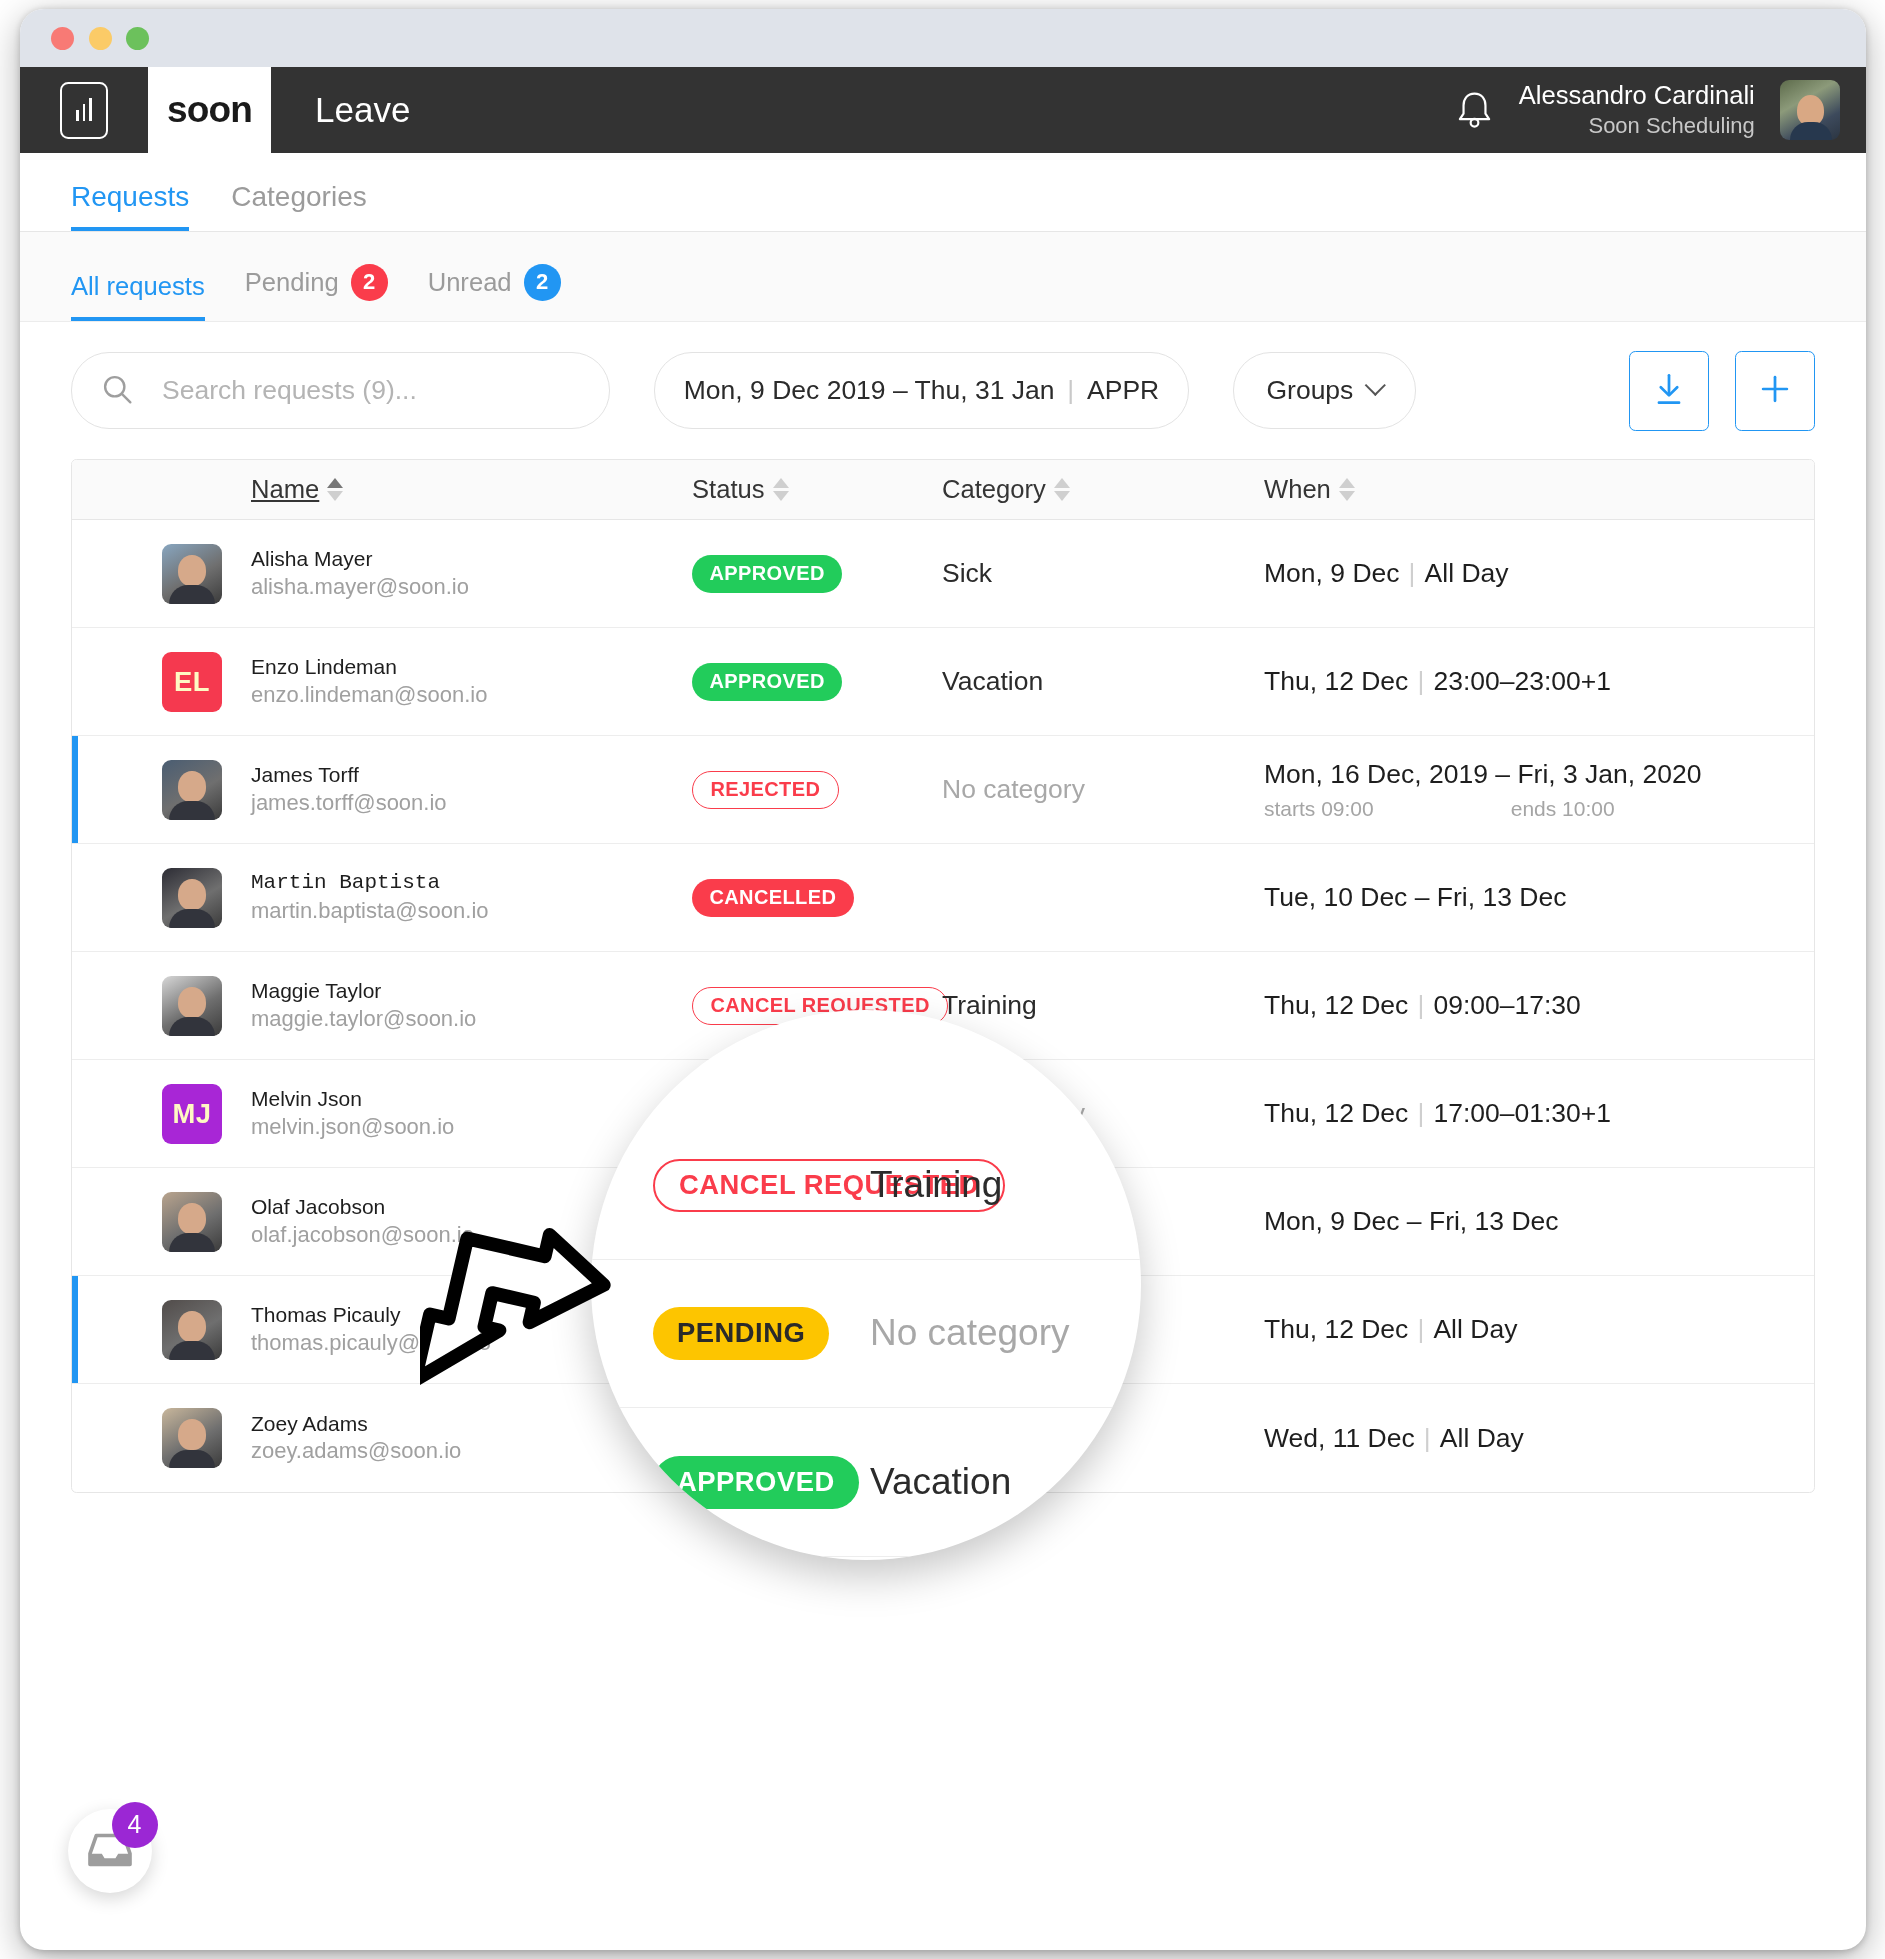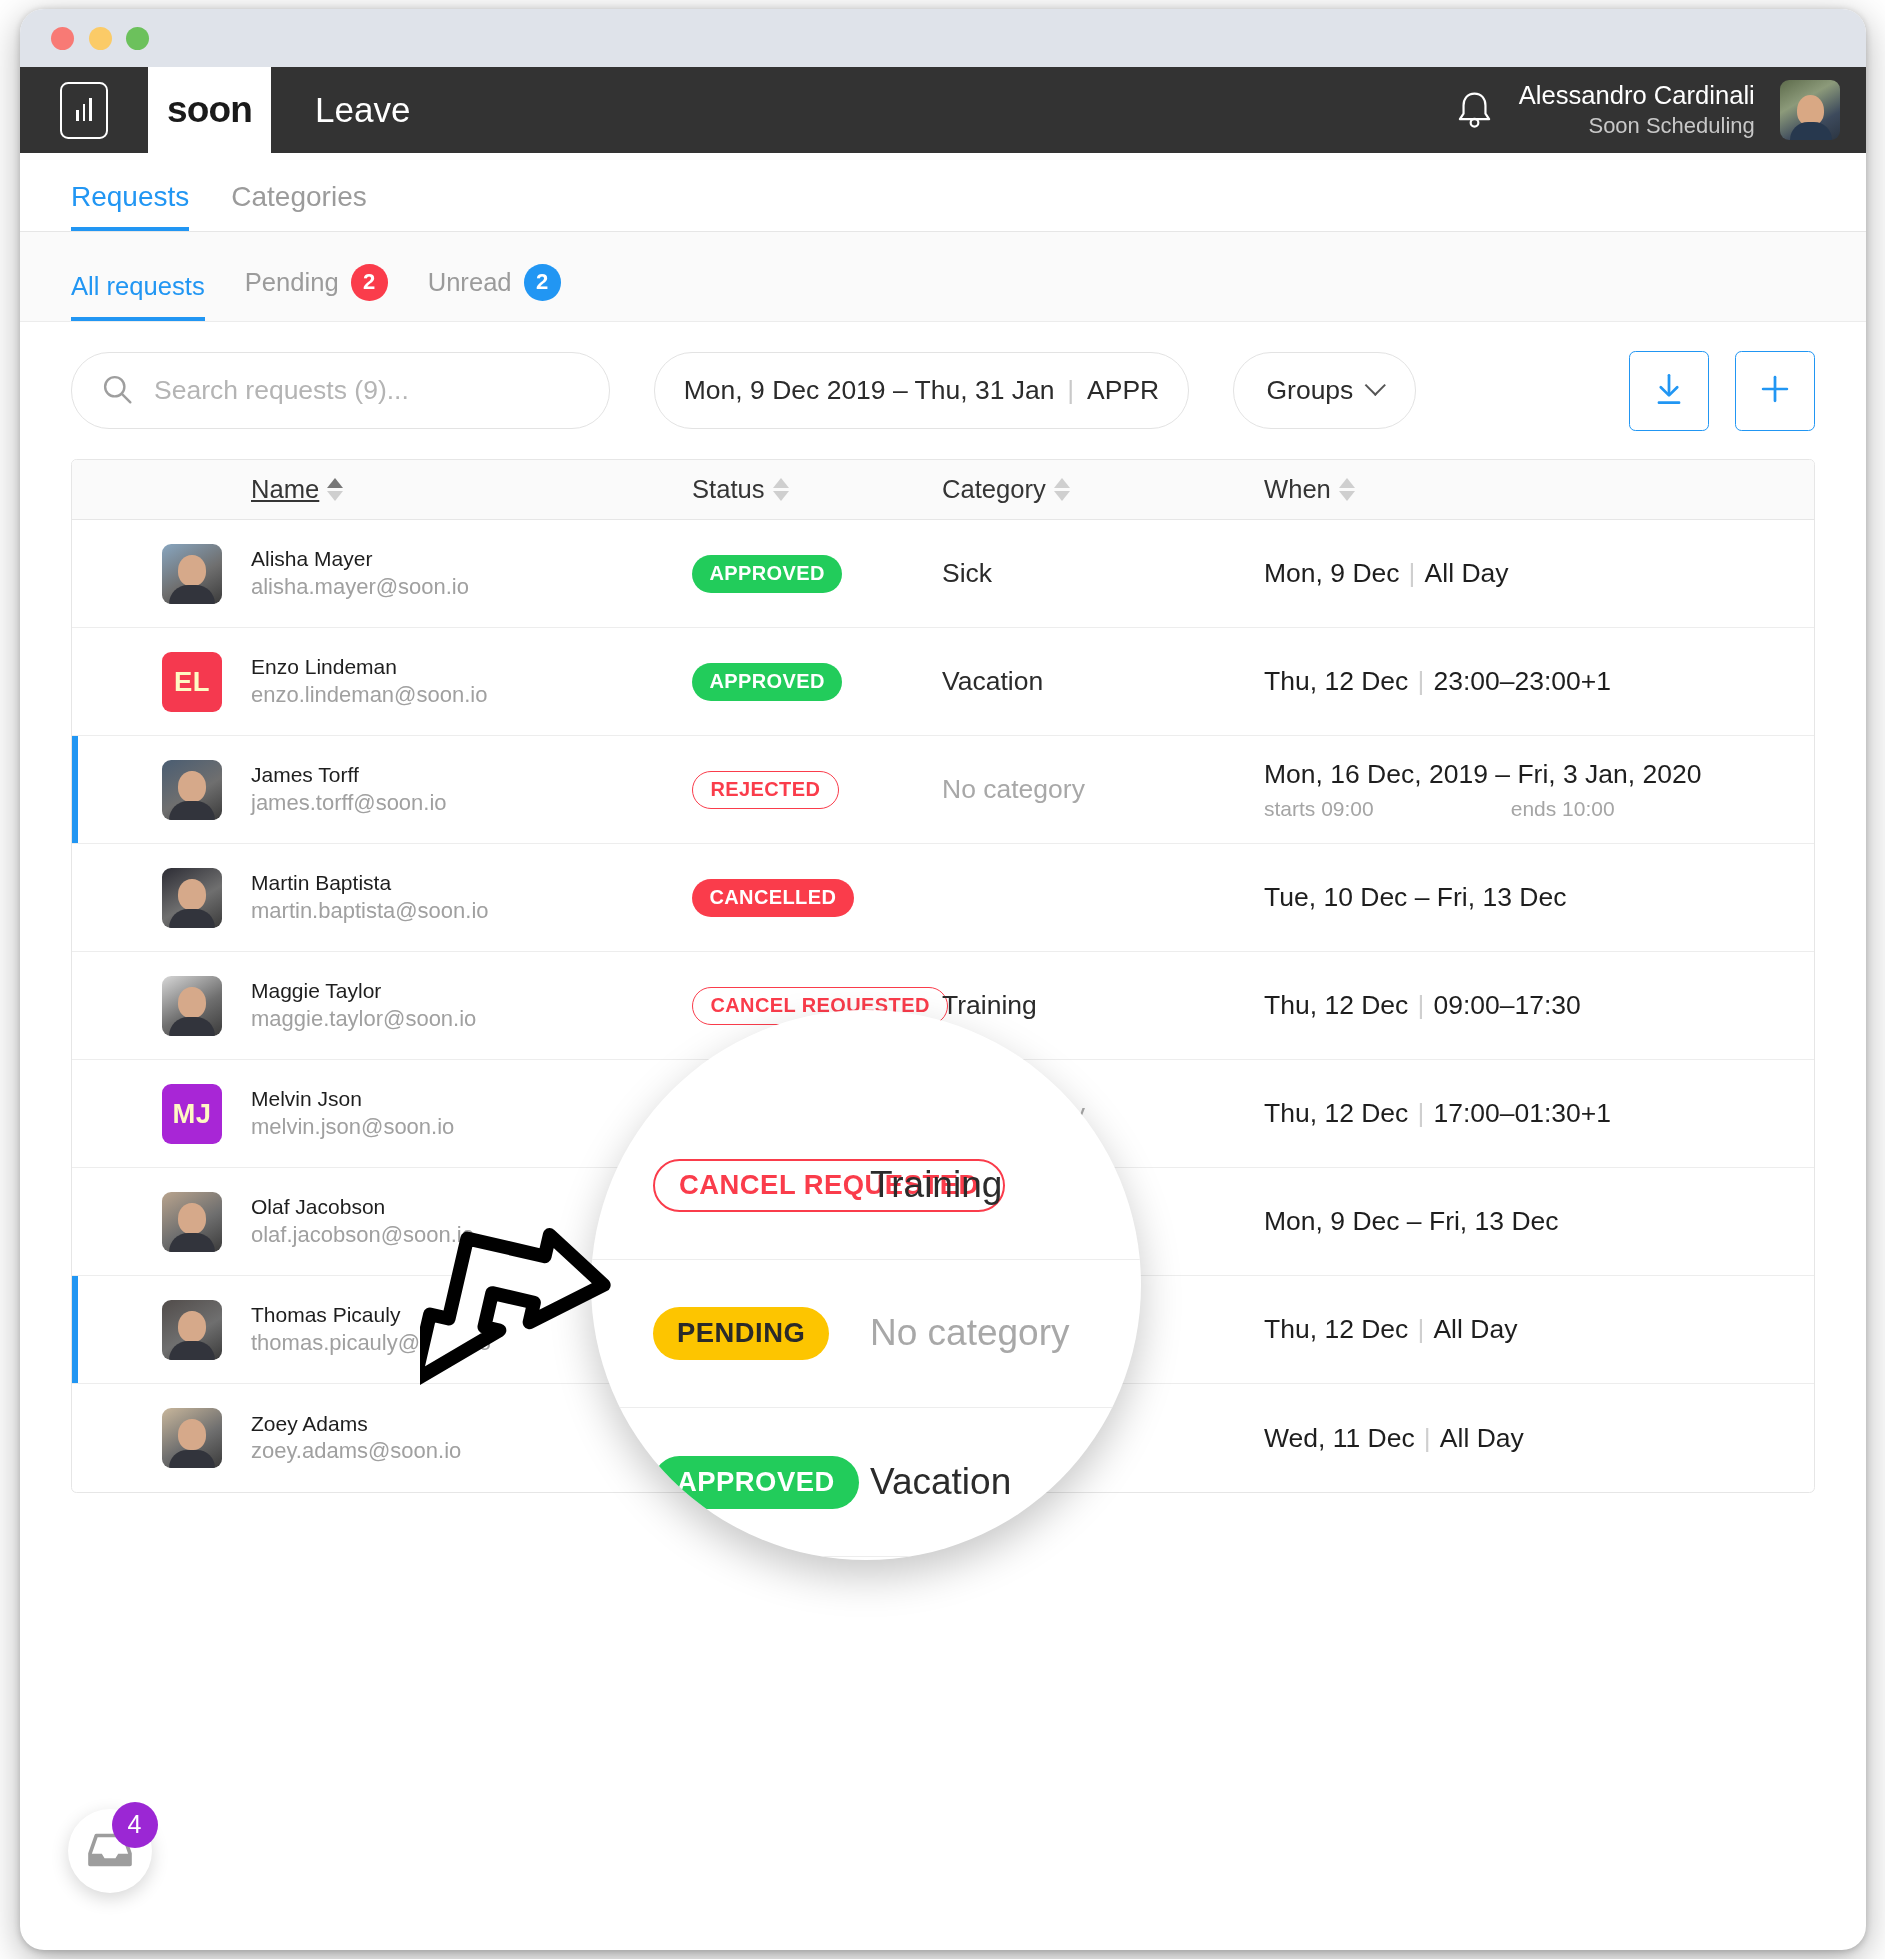--- a/index.html
+++ b/index.html
@@ -136,21 +136,21 @@
     height: 137px;
     display: flex; align-items: center;
     padding: 0 51px; gap: 44px;
   }
   .search-box {
     width: 539px; height: 77px;
     border: 1.8px solid #e3e3e3; border-radius: 38px;
     display: flex; align-items: center; padding: 0 29px; gap: 20px;
     background: #fff;
   }
-  .search-ph { color: #b4b4b4; font-size: 26.5px; }
+  .search-ph { color: #b4b4b4; font-size: 26.5px; margin-left: 8px; }
   .date-box {
     width: 535px; height: 77px;
     border: 1.8px solid #e3e3e3; border-radius: 38px;
     display:flex; align-items:center; justify-content:center;
     font-size: 26.5px; color: #2b2b2b; background: #fff;
   }
   .date-box .sep { color:#c9c9c9; margin: 0 12.8px; }
   .date-box .tz { color:#2b2b2b; }
   .groups-box {
     width: 183px; height: 77px;
@@ -462,21 +462,21 @@
                 <span>ends 10:00</span>
               </span>
             </span>
           </div>
           <div class="row">
             <span class="avatar" style="background: linear-gradient(150deg, rgb(44, 44, 52) 0%, rgb(111, 111, 111) 55%, rgb(58, 58, 58) 100%);">
               <span style="position: absolute; left: 16.4px; top: 11px; width: 27.4px; height: 31px; border-radius: 50% 50% 45% 45%; background: rgb(214, 169, 138);"></span>
               <span style="position: absolute; left: 7.3px; bottom: 0px; width: 46px; height: 18.3px; border-radius: 20px 20px 0px 0px; background: rgb(50, 52, 60);"></span>
             </span>
             <span class="ident">
-              <span class="nm" style="display: block;">Martin Baptista</span>
+              <span class="nm" style="display: block; font-family: Liberation Mono, monospace;">Martin Baptista</span>
               <span class="em" style="display: block;">martin.baptista@soon.io</span>
             </span>
             <span class="cell-status"><span class="badge cancelled">CANCELLED</span></span>
             <span class="cell-when">
               <span style="display: block;"><span>Tue, 10 Dec – Fri, 13 Dec</span></span>
             </span>
           </div>
           <div class="row">
             <span class="avatar" style="background: linear-gradient(150deg, rgb(215, 215, 215) 0%, rgb(111, 111, 111) 55%, rgb(58, 58, 58) 100%);">
               <span style="position: absolute; left: 16.4px; top: 11px; width: 27.4px; height: 31px; border-radius: 50% 50% 45% 45%; background: rgb(214, 169, 138);"></span>

